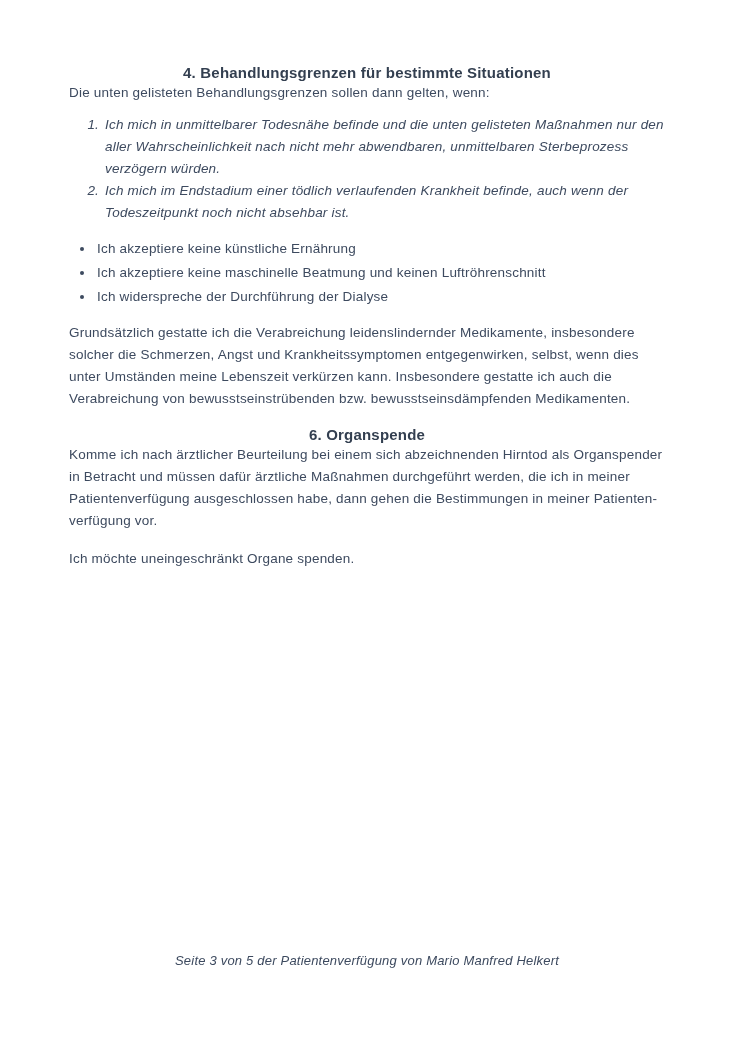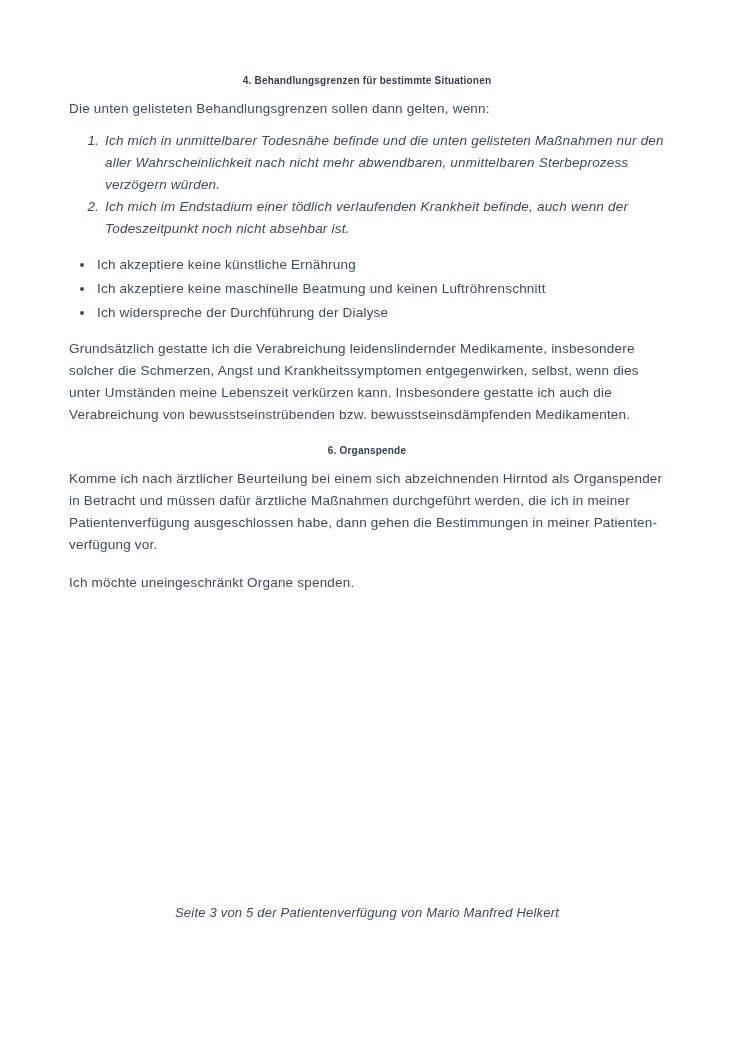--- a/index.html
+++ b/index.html
@@ -15,23 +15,23 @@
     box-sizing: border-box;
     padding: 64px 69px 0 69px;
     font-family: "Liberation Sans", "DejaVu Sans", sans-serif;
     color: #3d4a5f;
     font-size: 13.5px;
     line-height: 22px;
     letter-spacing: 0.015em;
     overflow: hidden;
   }
   h2.sec-heading {
-    margin: 8px;
+    margin: 0;
     text-align: center;
-    font-size: 10px;
+    font-size: 15px;
     font-weight: bold;
     color: #333f50;
     line-height: 18px;
   }
   .h4-heading { margin-bottom: 30px; }
   .h5-heading { margin-top: 30px; margin-bottom: 28px; }
   .h6-heading { margin-top: 30px; margin-bottom: 28px; }
   p.body-par {
     margin: 0 0 16px 0;
   }
@@ -59,21 +59,21 @@
   p.short-par {
     margin: 0 0 9px 0;
   }
   p.donate-par {
     margin: 0 0 14px 0;
   }
   .footer-line {
     position: absolute;
     left: 0;
     right: 0;
-    top: 902px;
+    top: 950px;
     text-align: center;
     font-style: italic;
     font-size: 13px;
     color: #3d4a5f;
   }
 </style>
 </head>
 <body>
 
 <div class="page">

